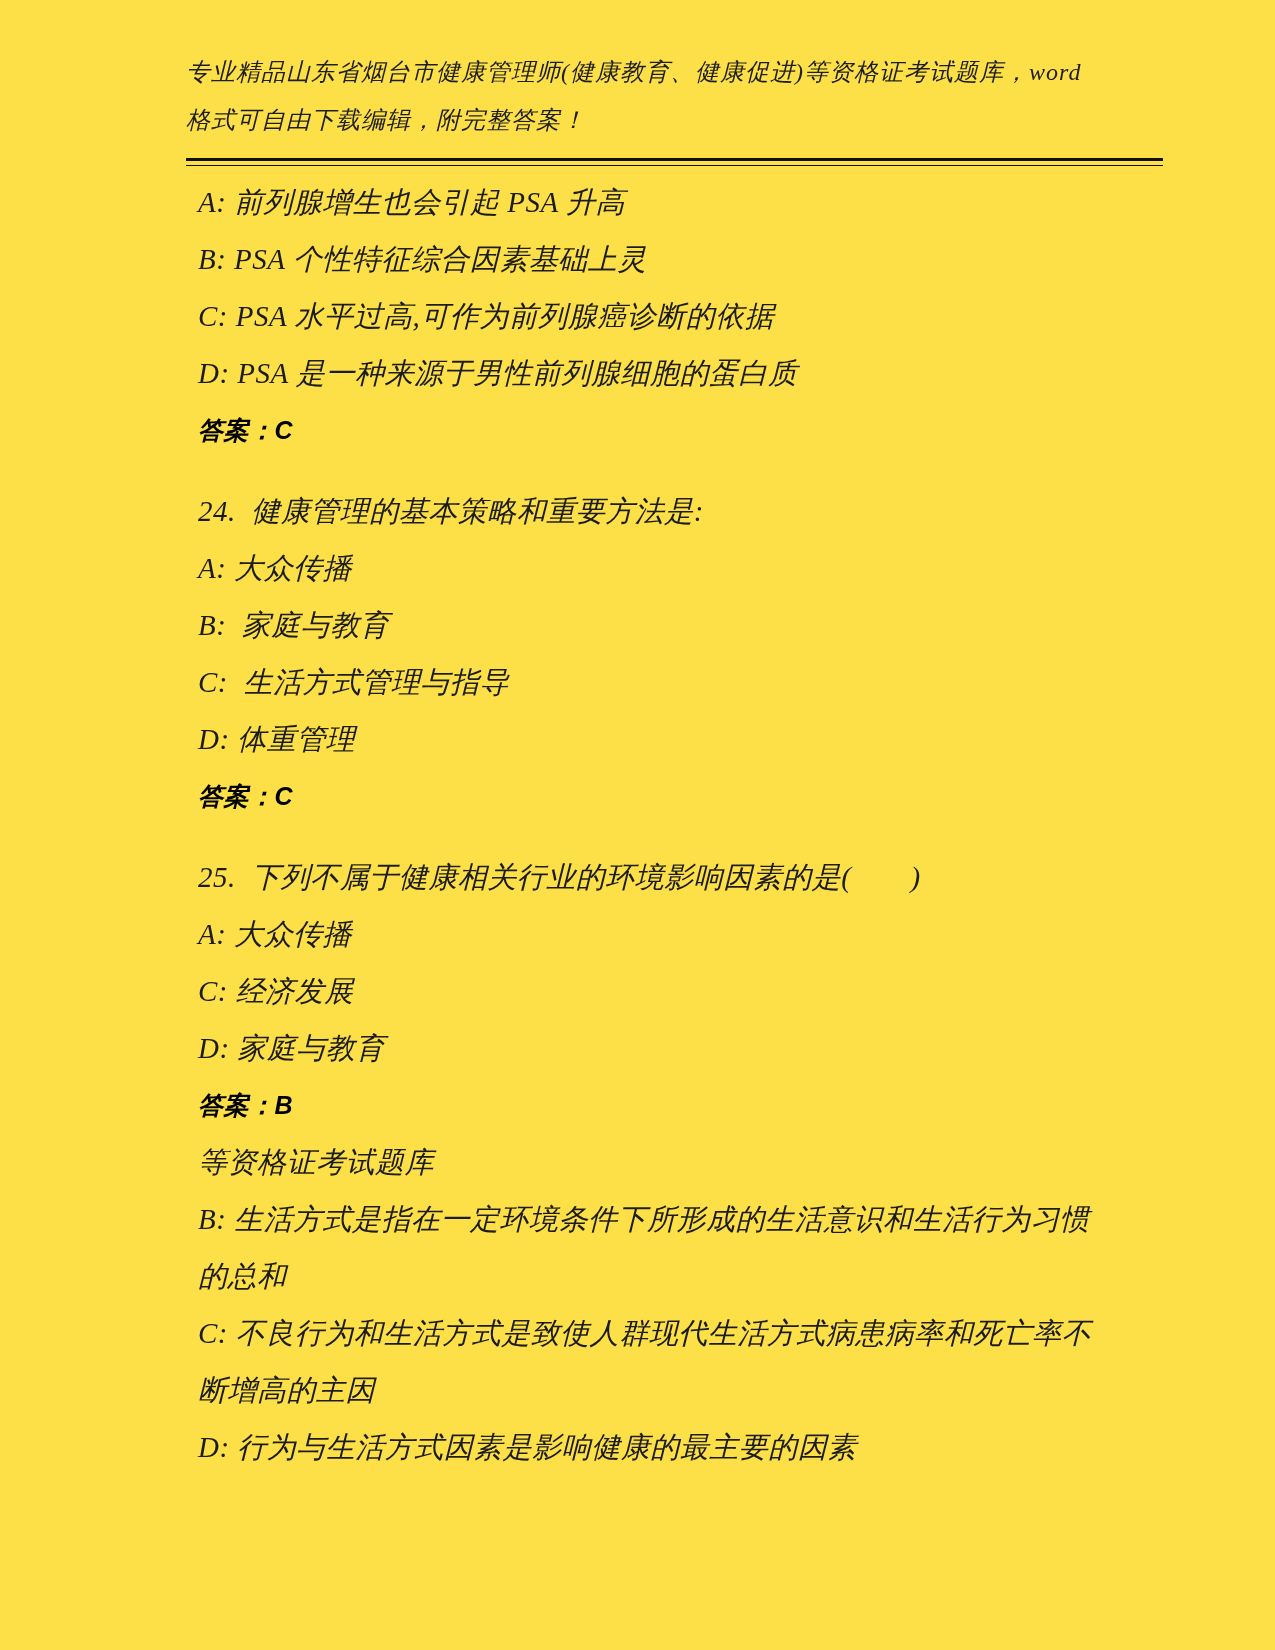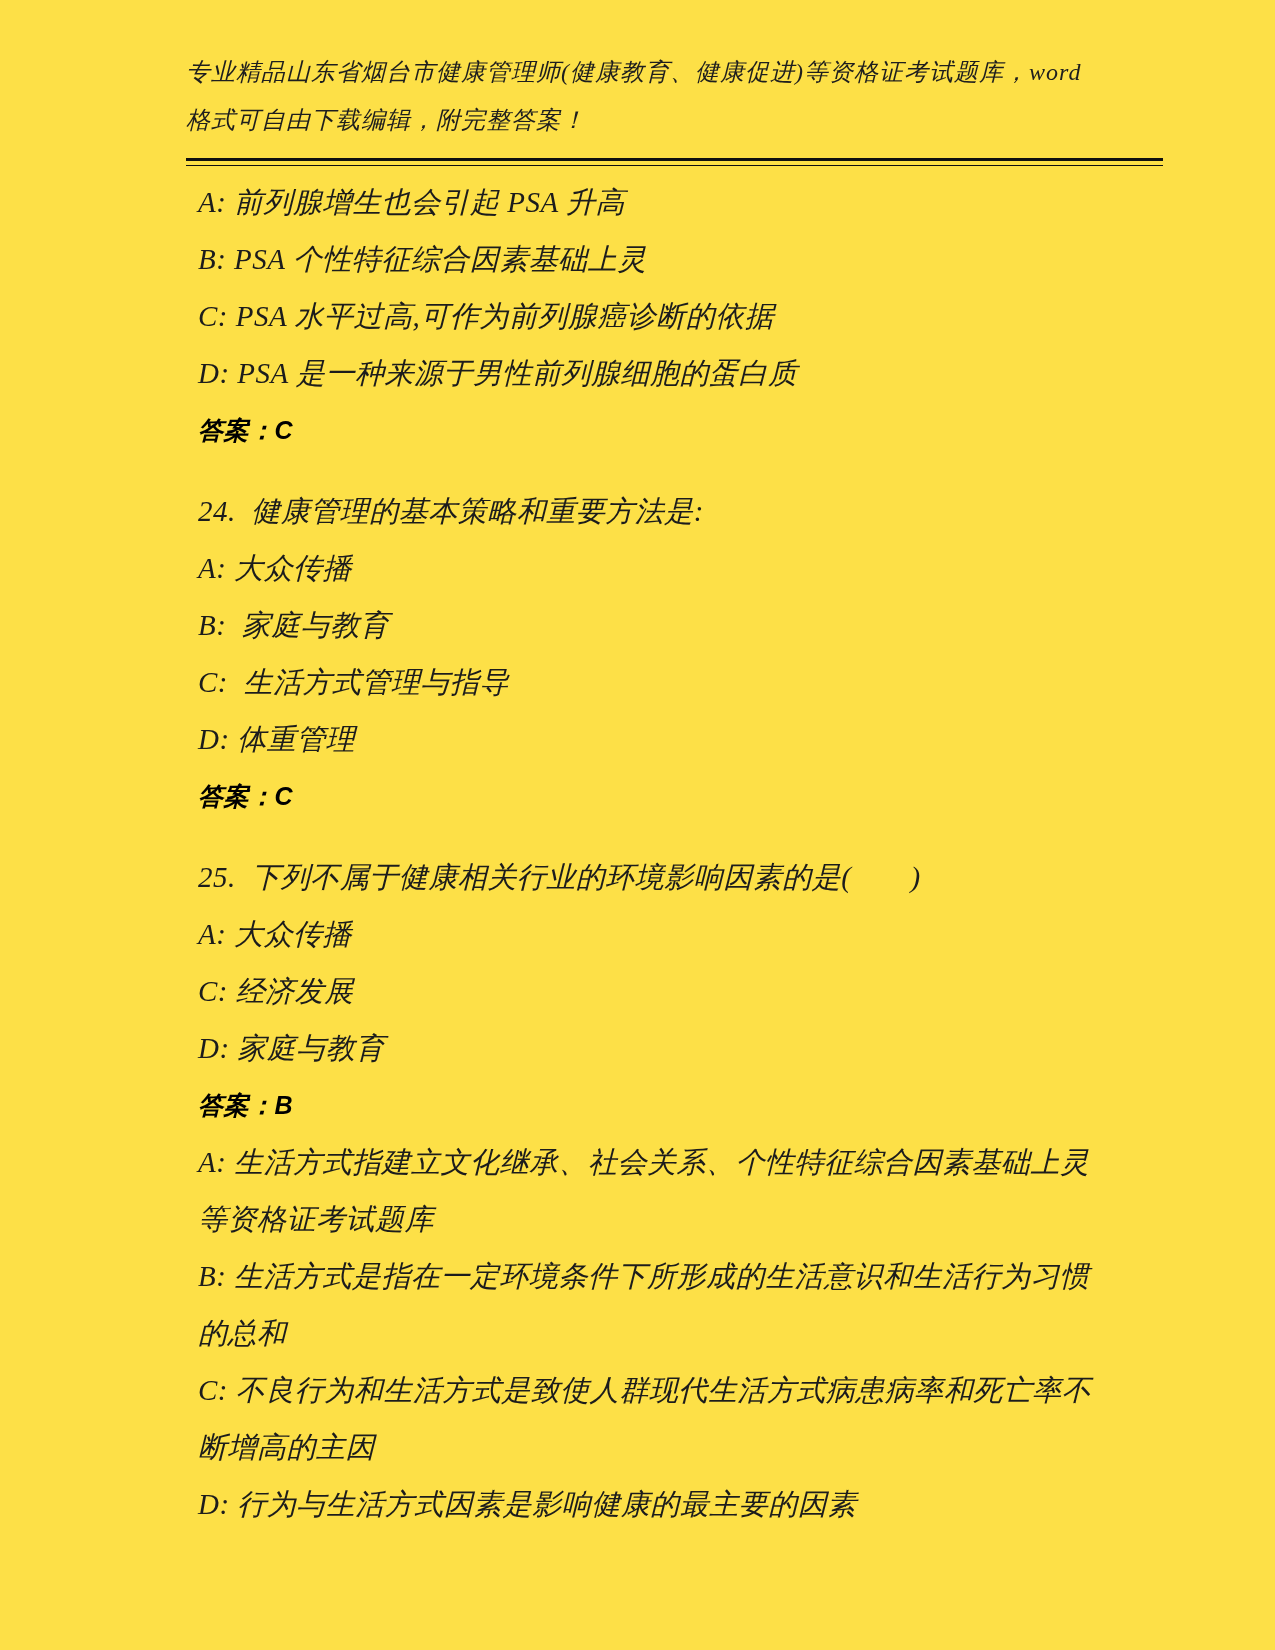--- a/index.html
+++ b/index.html
@@ -94,21 +94,20 @@
     <div>
       <p class="line stem">25.  下列不属于健康相关行业的环境影响因素的是(　　)</p>
       <p class="line">A: 大众传播</p>
       <p class="line">C: 经济发展</p>
       <p class="line">D: 家庭与教育</p>
       <p class="line answer">答案：B</p>
     </div>
 
     <div>
       <div class="opt-group">
-        <p class="line">A: 生活方式指建立文化继承、社会关系、个性特征综合因素基础上灵</p>
         <p class="line">等资格证考试题库</p>
       </div>
       <div class="opt-group">
         <p class="line">B: 生活方式是指在一定环境条件下所形成的生活意识和生活行为习惯</p>
         <p class="line">的总和</p>
       </div>
       <div class="opt-group">
         <p class="line">C: 不良行为和生活方式是致使人群现代生活方式病患病率和死亡率不</p>
         <p class="line">断增高的主因</p>
       </div>

